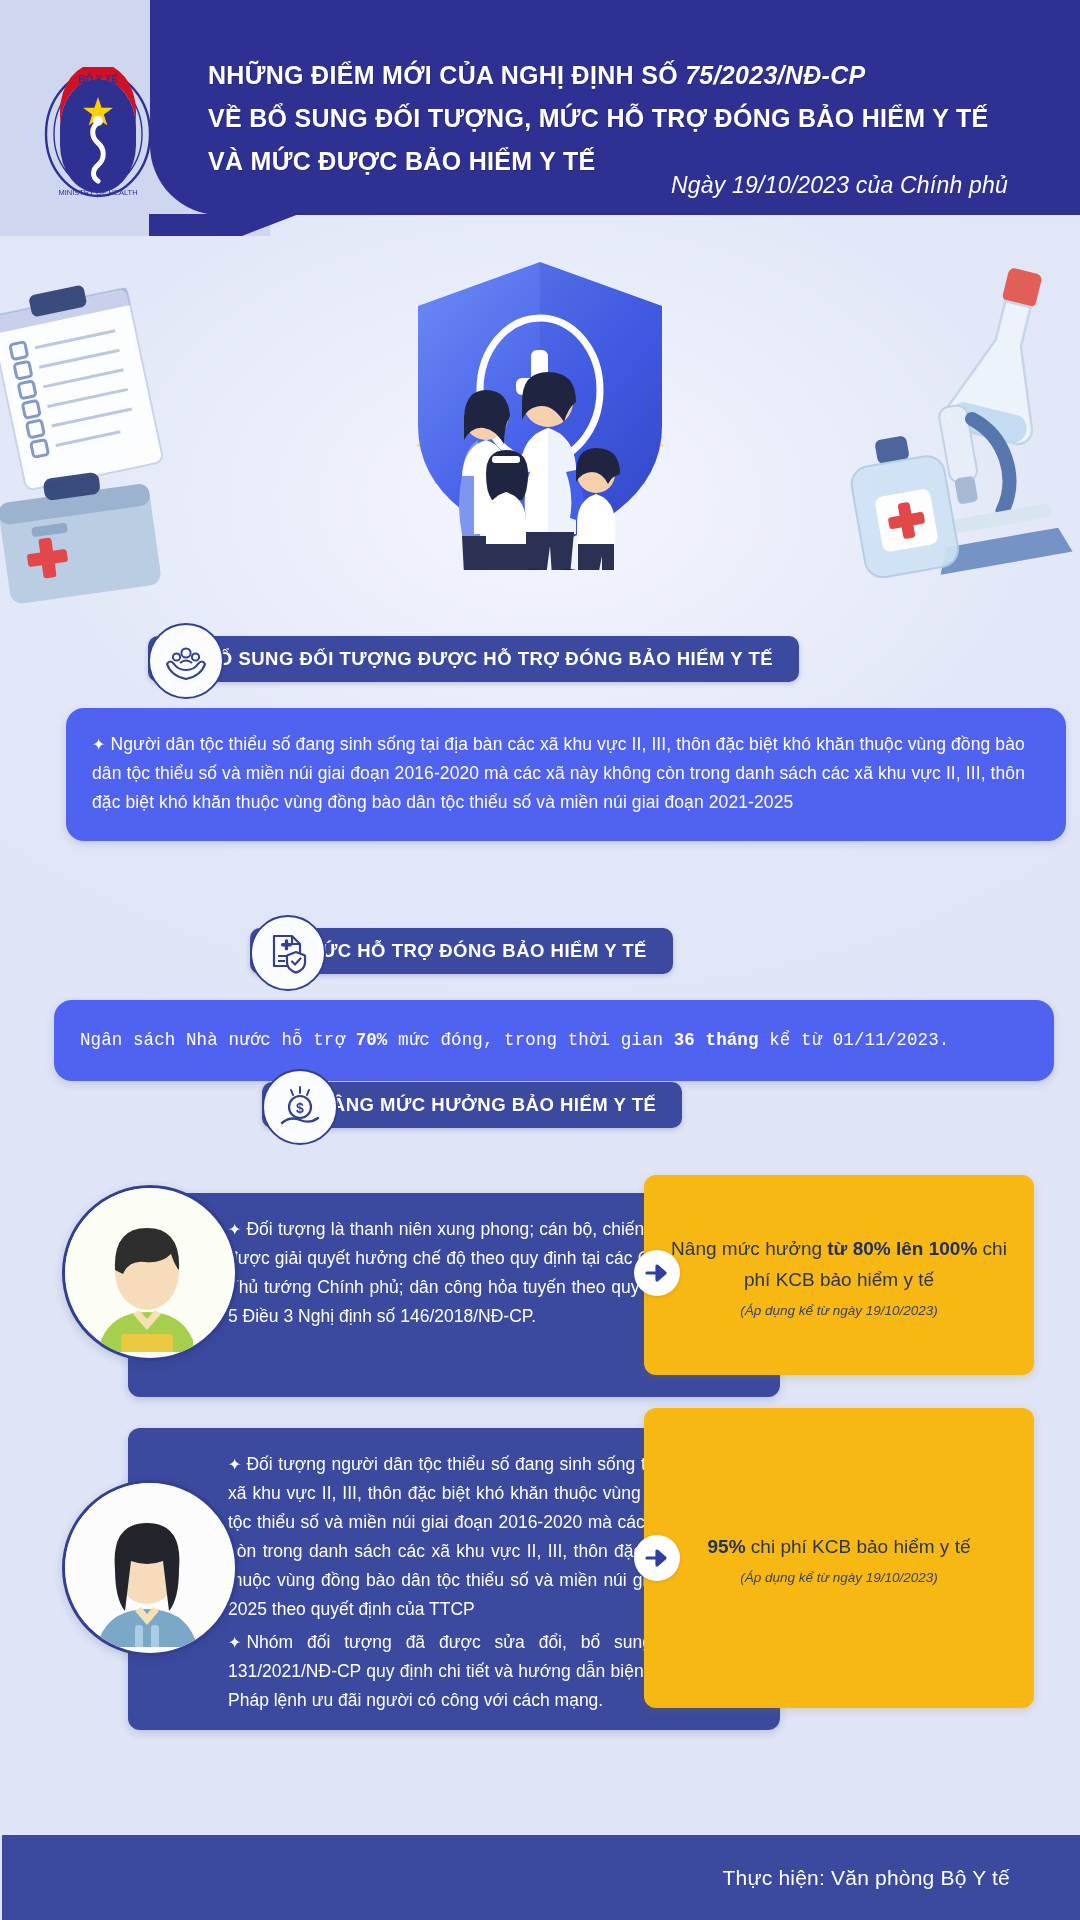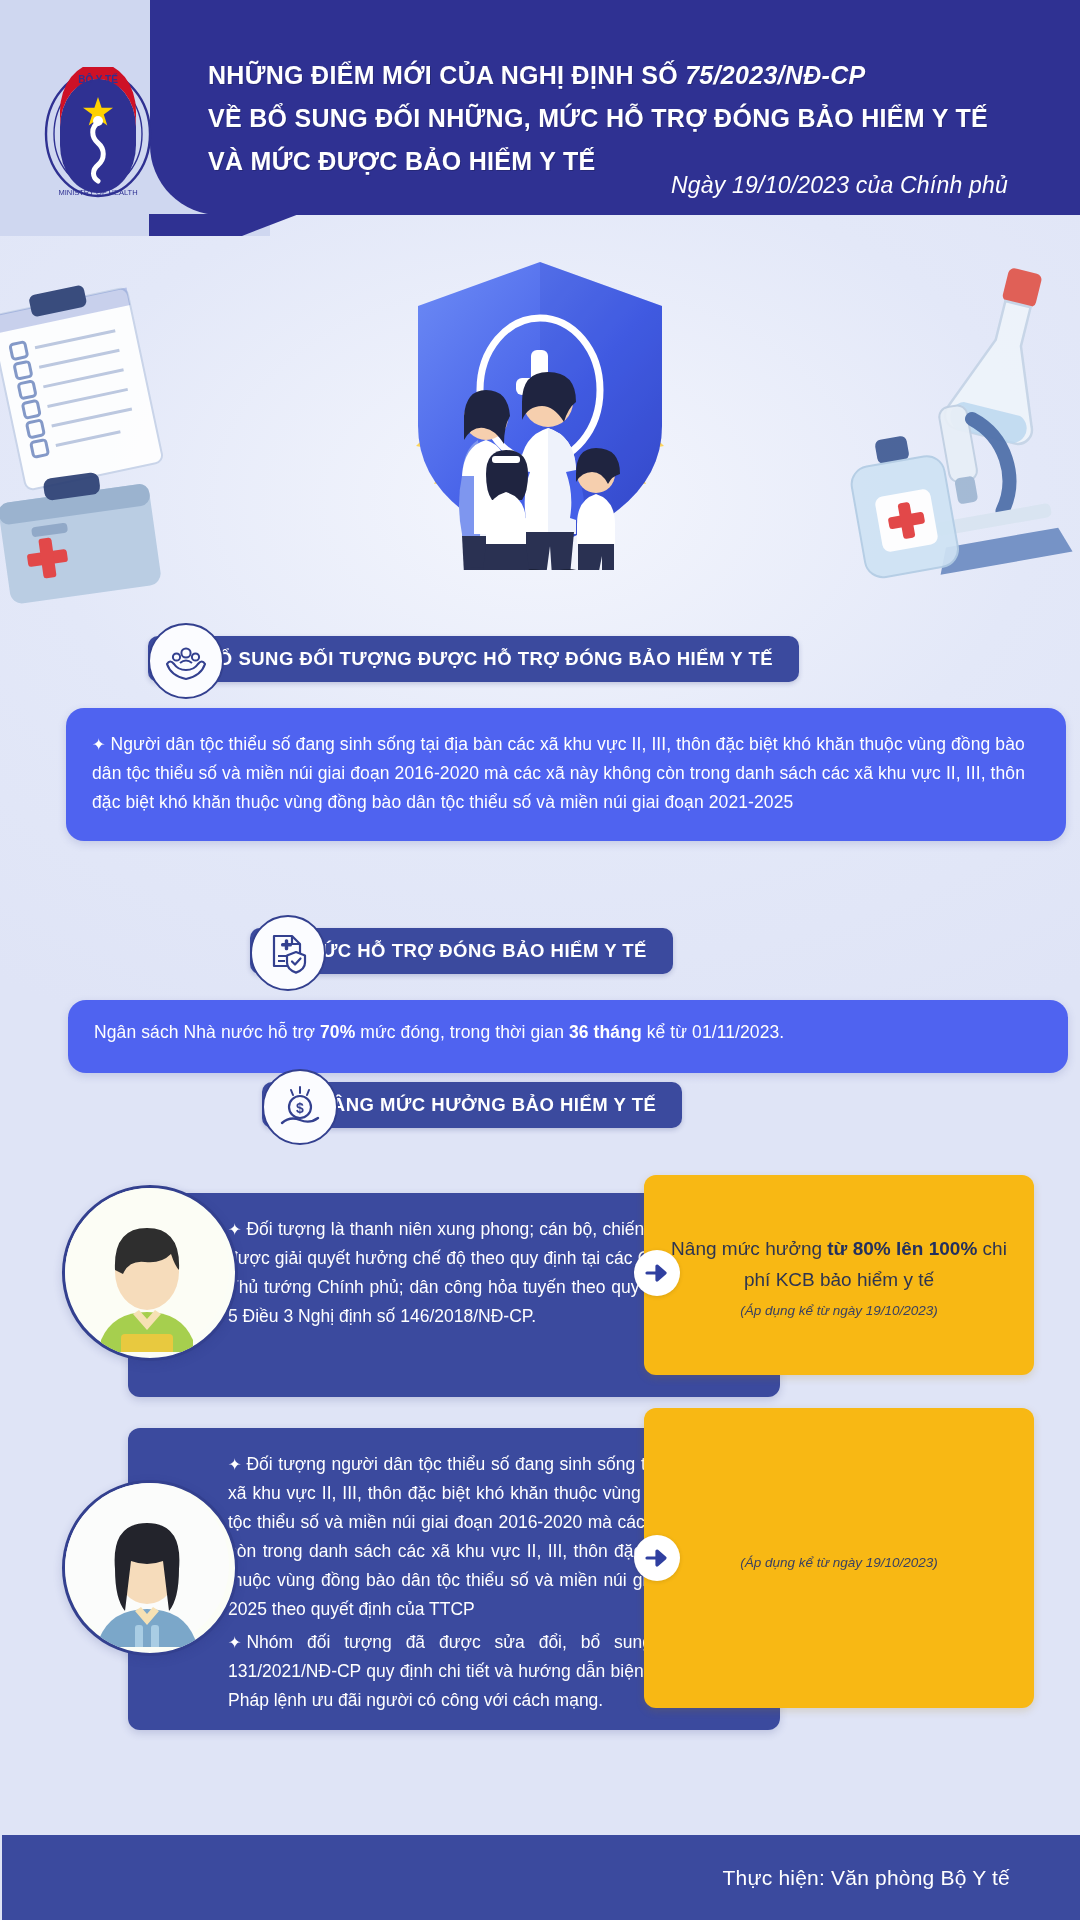--- a/index.html
+++ b/index.html
@@ -135,21 +135,21 @@
         <path d="M60 30 l3.6 10.8 11.4 0 -9.2 6.8 3.5 11 -9.3-6.9 -9.3 6.9 3.5-11 -9.2-6.8 11.4 0 Z" fill="#ffd100"></path>
         <path d="M60 56 c-7 4 -7 14 0 20 c7 6 7 16 0 22 c-6 5 -6 12 0 16" fill="none" stroke="#ffffff" stroke-width="5" stroke-linecap="round"></path>
         <circle cx="60" cy="54" r="5" fill="#ffffff"></circle>
         <text x="60" y="16" font-size="10" font-weight="bold" fill="#2f3192" text-anchor="middle" font-family="Liberation Sans, sans-serif">BỘ Y TẾ</text>
         <text x="60" y="128" font-size="7.5" fill="#2f3192" text-anchor="middle" font-family="Liberation Sans, sans-serif">MINISTRY OF HEALTH</text>
       </svg>
     </div>
 
     <div class="title-block">
       <div class="title-line"><span>NHỮNG ĐIỂM MỚI CỦA NGHỊ ĐỊNH SỐ </span><span class="ital">75/2023/NĐ-CP</span></div>
-      <div class="title-line">VỀ BỔ SUNG ĐỐI NHỮNG, MỨC HỖ TRỢ ĐÓNG BẢO HIỂM Y TẾ</div>
+      <div class="title-line">VỀ BỔ SUNG ĐỐI TƯỢNG, MỨC HỖ TRỢ ĐÓNG BẢO HIỂM Y TẾ</div>
       <div class="title-line">VÀ MỨC ĐƯỢC BẢO HIỂM Y TẾ</div>
     </div>
     <div class="subtitle">Ngày 19/10/2023 của Chính phủ</div>
   </div>
 
   <div class="hero">
 
     <svg class="deco" style="left:-14px;top:45px;" width="190" height="210" viewBox="0 0 190 210">
       <g transform="rotate(-12 95 105)">
         <rect x="20" y="18" width="140" height="178" rx="8" fill="#ffffff" stroke="#c7d3e8" stroke-width="2"></rect>
@@ -319,21 +319,21 @@
           </g>
         <path d="M31 22 l9 3.6 v7 q0 7-9 10 q-9-3-9-10 v-7 Z" fill="#ffffff" stroke="#33408f" stroke-width="2.2" stroke-linejoin="round"></path>
         <path d="M27 31.5 l3 3 l5.5-6" fill="none" stroke="#33408f" stroke-width="2.2" stroke-linecap="round" stroke-linejoin="round"></path>
       </svg>
     </div>
     <div class="sec-pill">
       <span>MỨC HỖ TRỢ ĐÓNG BẢO HIỂM Y TẾ</span>
     </div>
   </div>
 
-  <div class="blue-card" style="left:68px;top:1000px;width:948px;padding:18px 26px 26px 26px;">
+  <div class="blue-card" style="left:54px;top:1000px;width:948px;padding:26px 26px 26px 26px;font-family:Liberation Mono, monospace;">
     <p><span>Ngân sách Nhà nước hỗ trợ </span><b>70%</b><span> mức đóng, trong thời gian </span><b>36 tháng</b><span> kể từ 01/11/2023.</span></p>
   </div>
 
   <div class="sec-head" style="left:262px;top:1082px;">
     <div class="sec-icon">
       <svg width="46" height="46" viewBox="0 0 46 46">
         <g stroke="#33408f" stroke-width="2" stroke-linecap="round">
           <line x1="23" y1="3" x2="23" y2="9"></line>
             <line x1="14" y1="6" x2="16" y2="11"></line>
             <line x1="32" y1="6" x2="30" y2="11"></line>
@@ -387,20 +387,21 @@
       <ellipse cx="82" cy="84" rx="31" ry="37" fill="#f6dcbb"></ellipse>
       <path d="M50 86 q-4-46 32-46 q36 0 32 46 q0 30-10 42 l-6-50 q-16 6-32 0 l-6 50 q-10-12-10-42 Z" fill="#23242c"></path>
     </svg>
   </div>
   <div class="arrow-badge" style="left:634px;top:1535px;">
     <svg width="26" height="26" viewBox="0 0 26 26">
       <path d="M3 13 h14 M13 6 l8 7 l-8 7 Z" fill="#2f3fa0" stroke="#2f3fa0" stroke-width="3.2" stroke-linejoin="round" stroke-linecap="round"></path>
     </svg>
   </div>
   <div class="row-yellow" style="left:644px;top:1408px;width:390px;height:300px;">
+    <div class="big"><b>95%</b><span> chi phí KCB bảo hiểm y tế</span></div>
     <div class="note">(Áp dụng kể từ ngày 19/10/2023)</div>
   </div>
 
   <div class="footer">
     <span>Thực hiện: Văn phòng Bộ Y tế</span>
   </div>
 
 </div>
 
 </body></html>

